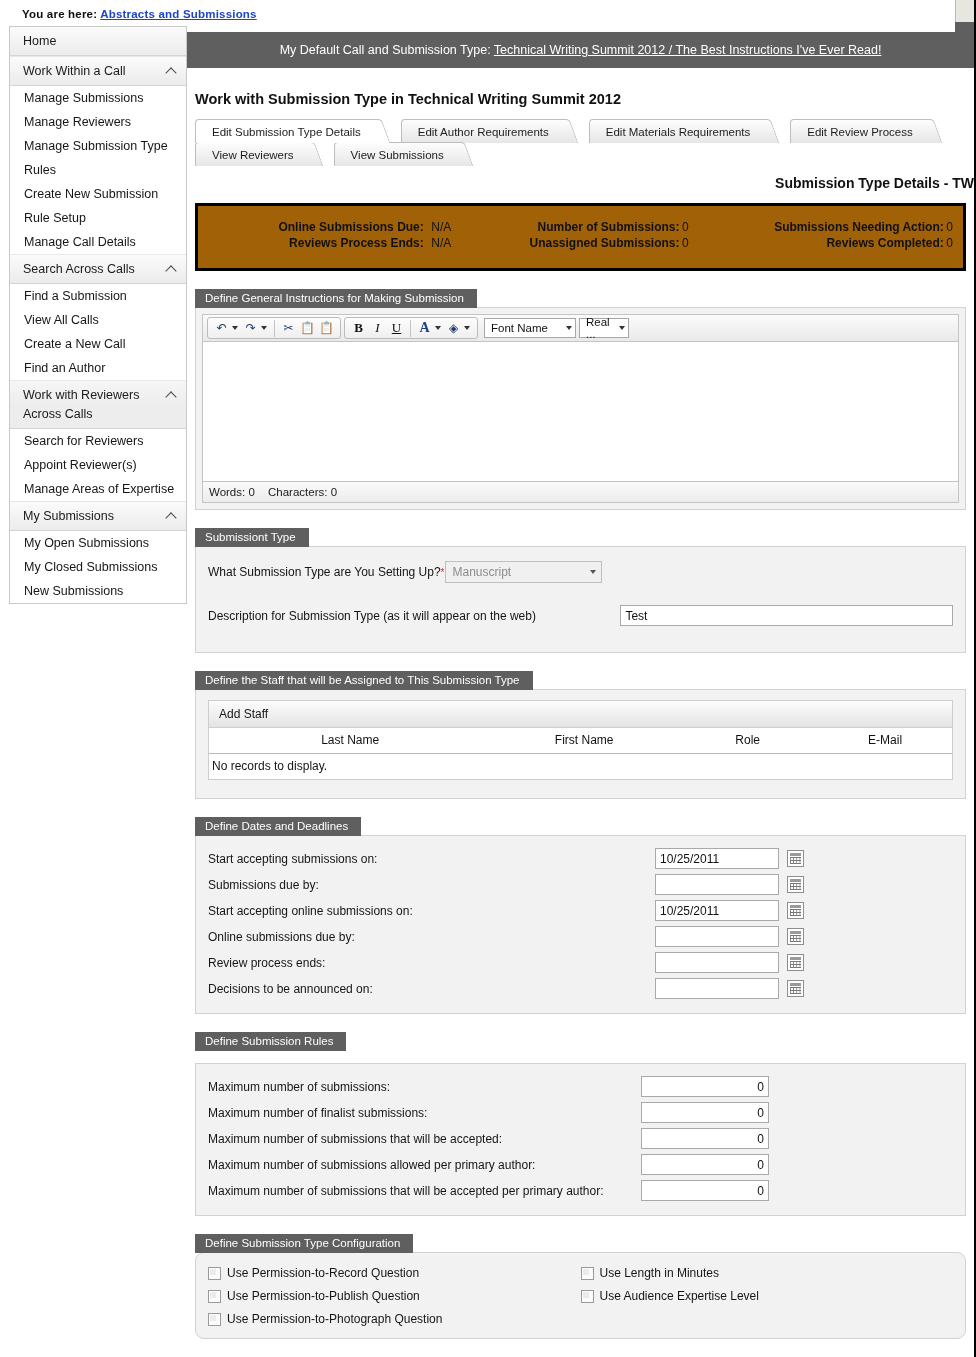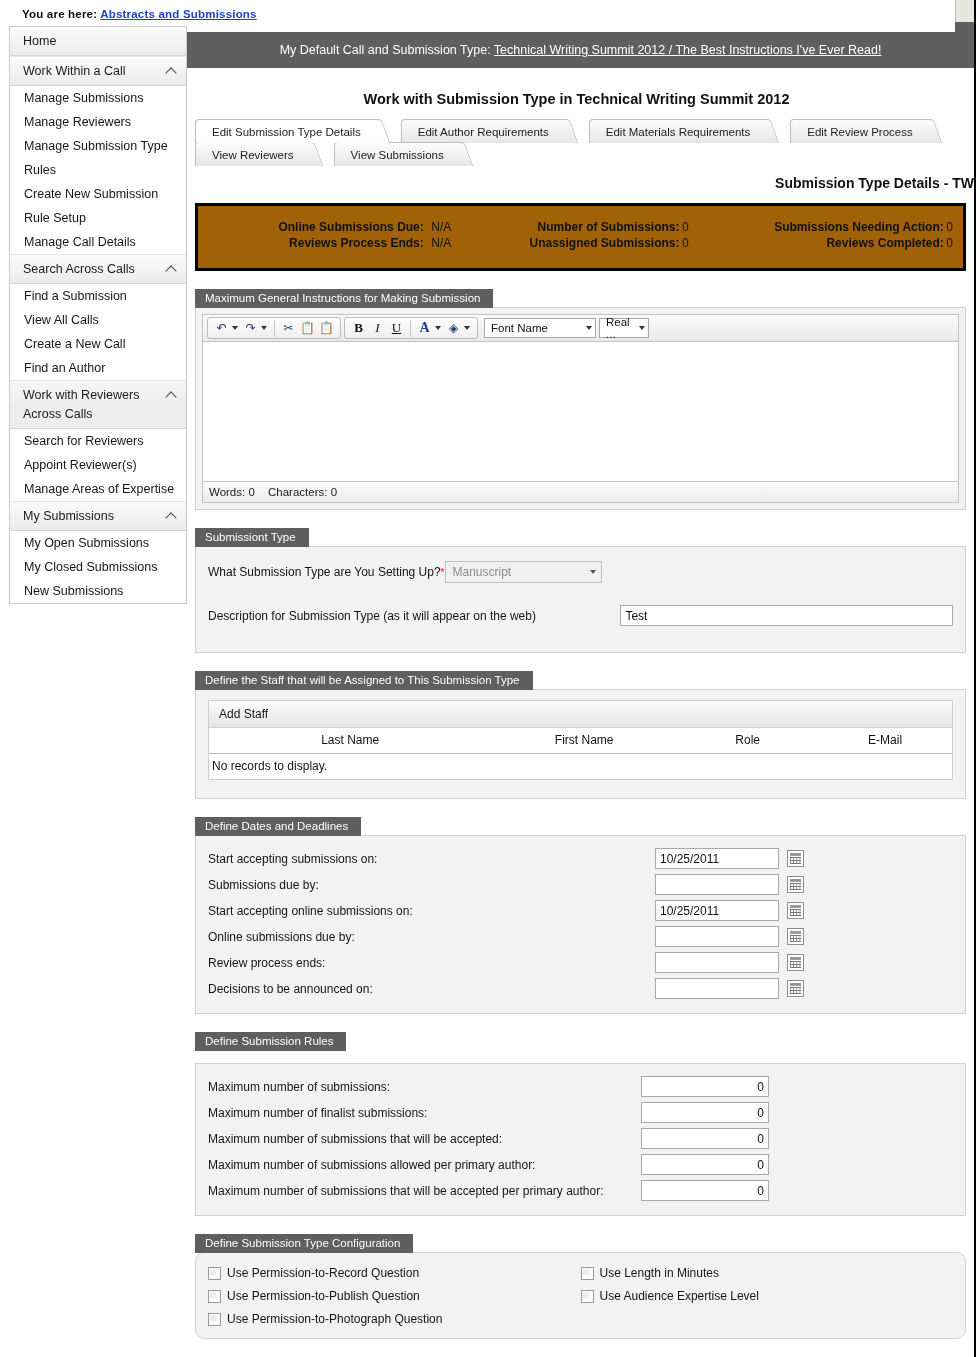--- a/index.html
+++ b/index.html
@@ -105,21 +105,20 @@
     color: #fff;
     text-decoration: underline;
     cursor: pointer;
   }
 
   #page-title {
     font-size: 14.5px;
     font-weight: bold;
     color: #111;
     margin: 23px 16px 12px 8px;
-    text-align: center;
   }
 
   
   .tabrow { margin-left: 8px; display: flex; align-items: flex-end; gap: 24px; }
   .tabrow.row2 { margin-top: -1px; }
   .tab {
     position: relative;
     font-size: 11.5px;
     color: #1d1d1d;
     padding: 6px 16px 5px 16px;
@@ -219,21 +218,21 @@
   .tb-bold { font-weight: bold; font-family: "Liberation Serif", serif; font-size: 13px; color:#111; }
   .tb-ital { font-style: italic; font-family: "Liberation Serif", serif; font-size: 13px; color:#111; }
   .tb-und  { text-decoration: underline; font-family: "Liberation Serif", serif; font-size: 13px; color:#111; }
   .tb-a    { font-weight: bold; font-family: "Liberation Serif", serif; font-size: 14px; color: #1d3f84; }
   .tb-select {
     height: 20px; border: 1px solid #a8a8a8; background: #fff;
     display: flex; align-items: center; justify-content: space-between;
     font-size: 11.5px; padding: 0 3px 0 6px; margin-left: 3px; cursor: pointer;
     color: #111;
   }
-  .sel-fontname { width: 112px; }
+  .sel-fontname { width: 92px; }
   .sel-fontsize { width: 50px; }
   .sel-caret {
     width: 0; height: 0;
     border-left: 3.5px solid transparent; border-right: 3.5px solid transparent;
     border-top: 4.5px solid #333; margin-left: 4px;
   }
   .ed-area {
     background: #fff; border: 1px solid #c4c4c4; border-top: none;
     height: 140px; cursor: text;
   }
@@ -433,21 +432,21 @@
           <td class="st-val">0</td>
           <td class="st-gap"></td>
           <td class="st-lab">Reviews Completed:</td>
           <td class="st-val">0</td>
         </tr>
       </tbody>
         </table>
     </div>
 
     <section class="panel">
-      <div class="panel-head">Maximum General Instructions for Making Submission</div>
+      <div class="panel-head">Define General Instructions for Making Submission</div>
       <div class="editor-body">
         <div class="ed-toolbar">
           <div class="tb-grp boxed">
             <span class="tb-btn">↶</span>
             <span class="tb-caret"></span>
             <span class="tb-btn">↷</span>
             <span class="tb-caret"></span>
             <span class="tb-sep"></span>
             <span class="tb-btn">✂</span>
             <span class="tb-btn">📋</span>

